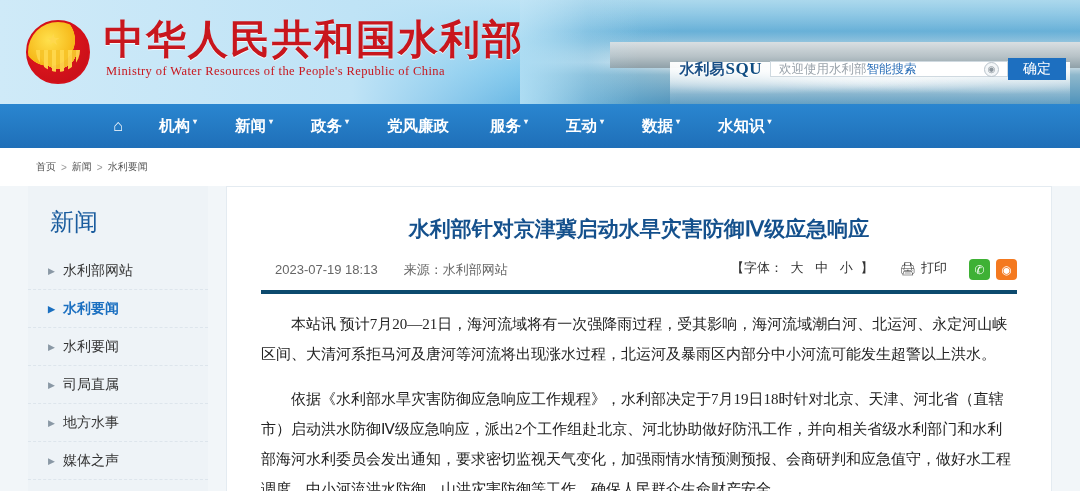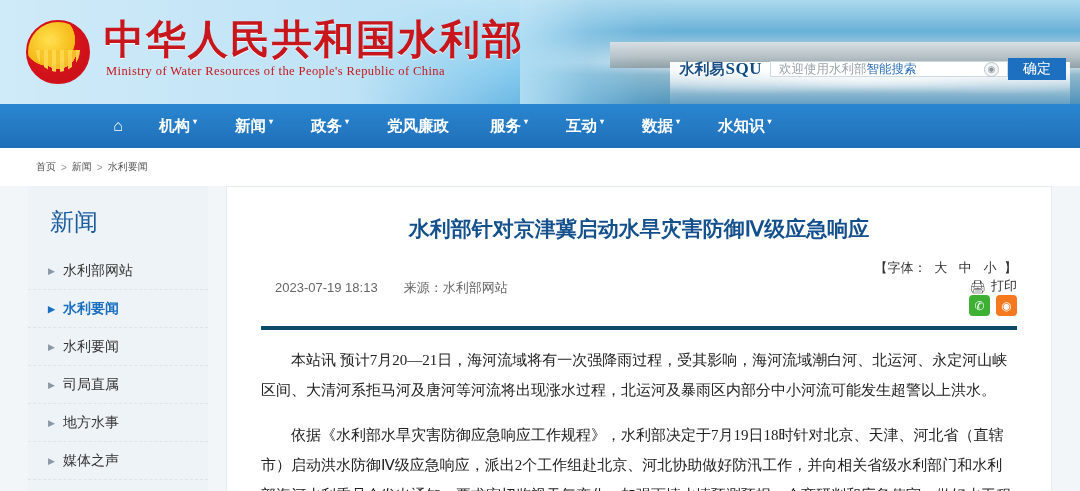--- a/index.html
+++ b/index.html
@@ -215,21 +215,21 @@
     padding: 10px 0 16px 0;
   }
   .meta {
     display: flex; align-items: center;
     border-bottom: 4px solid #0c4a6e;
     padding-bottom: 10px;
     font-size: 13px; color: #666;
   }
   .meta .date { margin-left: 14px; }
   .meta .src { margin-left: 26px; }
-  .meta .right { margin-left: auto; display: flex; align-items: flex-end; flex-direction: column; }
+  .meta .right { margin-left: auto; display: flex; align-items: flex-start; }
   .fontsize { color: #333; }
   .fontsize b { font-weight: normal; margin: 0 4px; cursor: pointer; }
   .print { margin-left: 26px; display: flex; align-items: center; color: #333; }
   .print .pico { margin-right: 5px; font-size: 13px; }
   .share { margin-left: 22px; display: flex; gap: 6px; }
   .sico {
     width: 21px; height: 21px; border-radius: 4px;
     display: flex; align-items: center; justify-content: center;
     color: #fff; font-size: 12px;
   }

